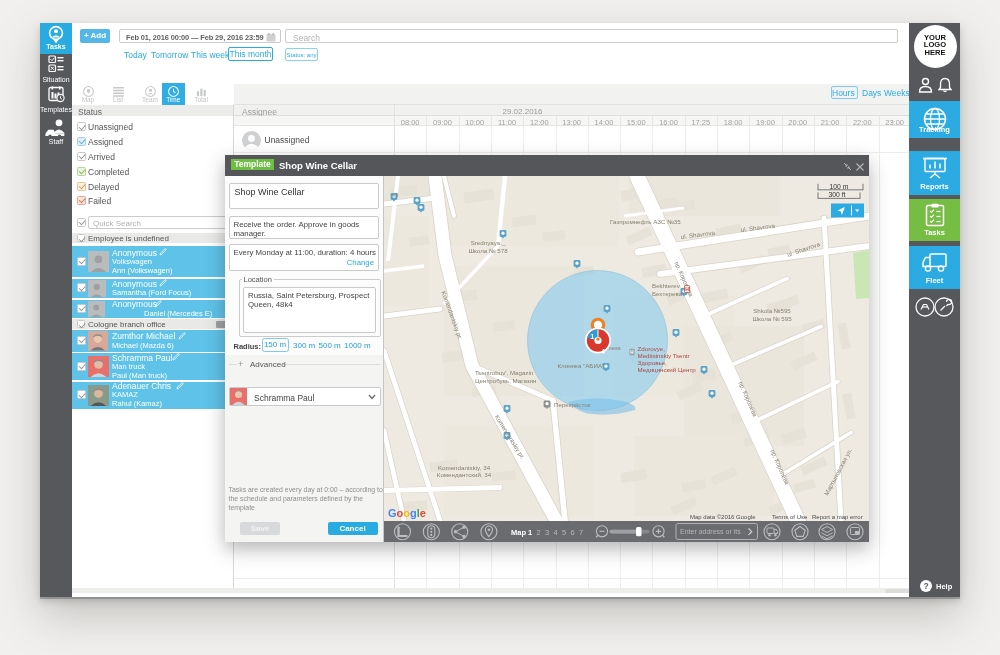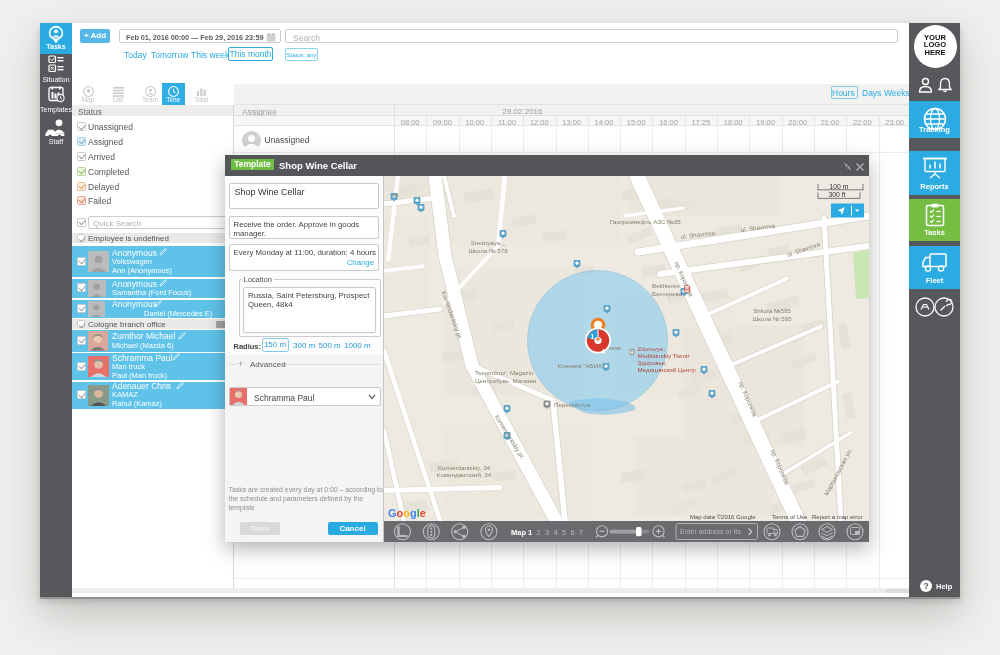--- a/index.html
+++ b/index.html
@@ -238,21 +238,21 @@
       <div class="avatar" style="left:16px;top:5.0px;width:21px;height:21px;"><svg width="21" height="21" viewBox="0 0 20 20">
           <rect width="20" height="20" fill="#b9bbbd"></rect>
           <circle cx="10" cy="8" r="3.6" fill="#9ea0a2"></circle>
           <path d="M3 20 Q10 12.5 17 20 Z" fill="#9ea0a2"></path>
         </svg></div>
       <span class="ename" style="top:1.5px;">Anonymous</span>
       <svg style="position:absolute;left:87.4px;top:2.0px;" width="8" height="8" viewBox="0 0 8 8">
         <path d="M1 7 L1.5 5.2 L5.8 0.9 A0.7 0.7 0 0 1 6.9 2 L2.6 6.3 Z" fill="none" stroke="#fff" stroke-width="0.8"></path>
       </svg>
       <span class="esub" style="top:10.5px;">Volkswagen</span>
-      <span class="esub" style="top:19.5px;">Ann (Anonymous)</span>
+      <span class="esub" style="top:19.5px;">Ann (Volkswagen)</span>
     </div>
     <div class="erow" style="top:278.5px;height:19.5px;">
       <span class="cb" style="left:4.5px;top:4.8px;"></span>
       <div class="avatar" style="left:16px;top:1.0px;width:17.5px;height:17.5px;"><svg width="17.5" height="17.5" viewBox="0 0 20 20">
           <rect width="20" height="20" fill="#b9bbbd"></rect>
           <circle cx="10" cy="8" r="3.6" fill="#9ea0a2"></circle>
           <path d="M3 20 Q10 12.5 17 20 Z" fill="#9ea0a2"></path>
         </svg></div>
       <span class="ename" style="top:0.0px;">Anonymous</span>
       <svg style="position:absolute;left:87.4px;top:0.5px;" width="8" height="8" viewBox="0 0 8 8">

